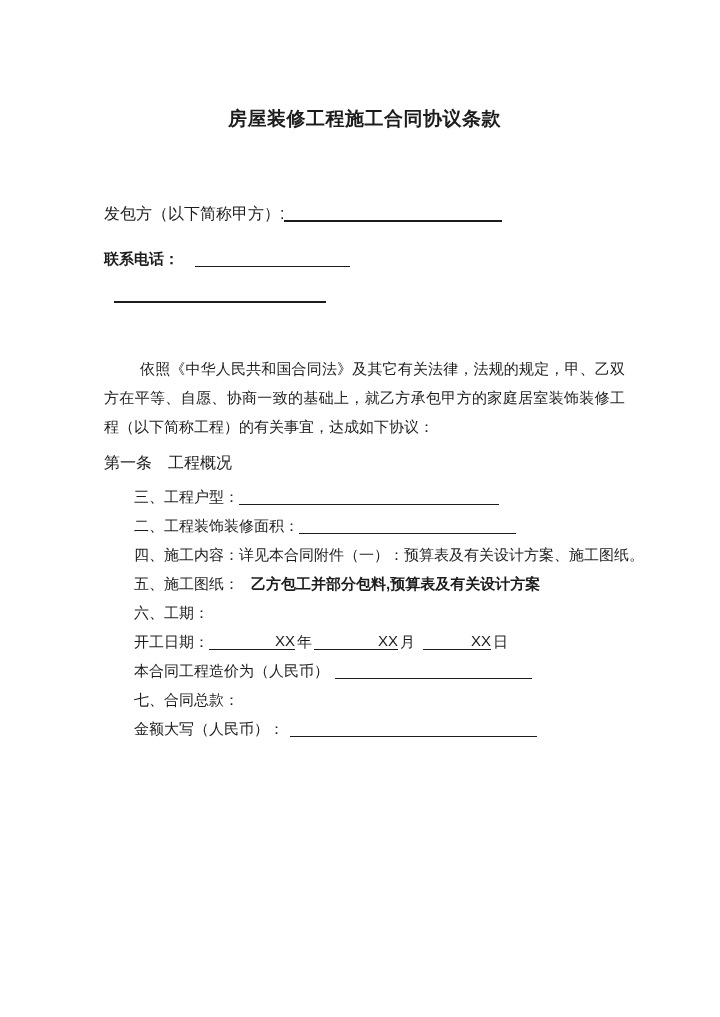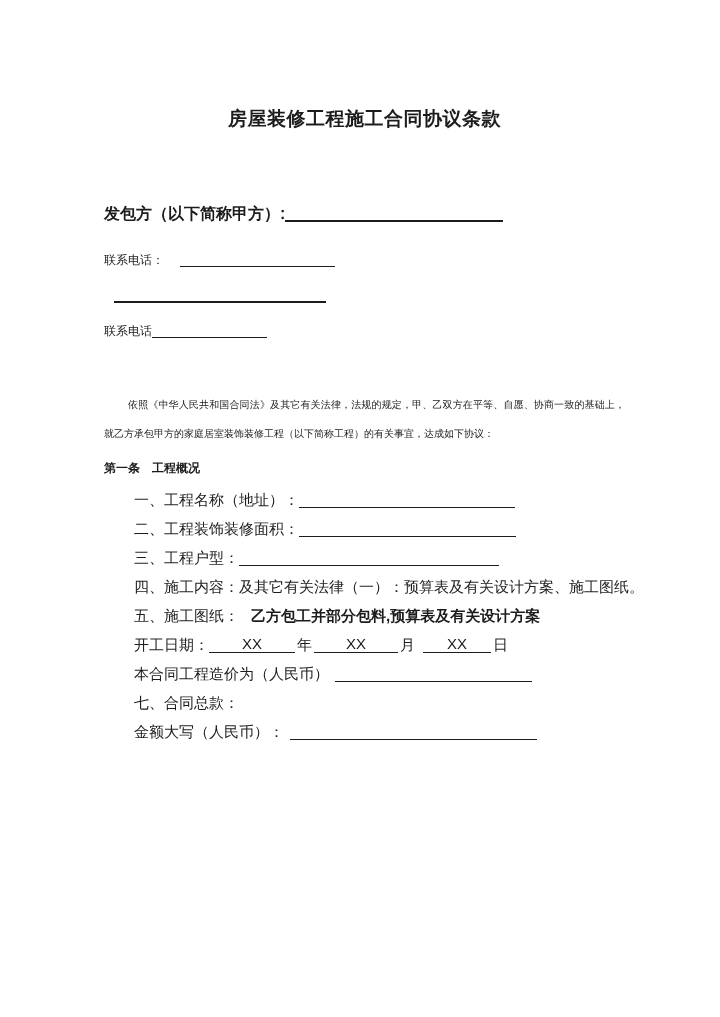--- a/index.html
+++ b/index.html
@@ -20,51 +20,51 @@
   .doc-title {
     margin-top: 90px;
     text-align: center;
     font-size: 19px;
     font-weight: bold;
     letter-spacing: 0.5px;
   }
   .line { white-space: nowrap; }
   .party-line {
     font-size: 16px;
-    font-weight: bold;
+    font-weight: normal;
   }
   .plain-line {
-    font-size: 12px;
-    font-weight: normal;
+    font-size: 15px;
+    font-weight: bold;
   }
   .mt-72 { margin-top: 72px; }
   .mt-50 { margin-top: 50px; }
   .mt-24 { margin-top: 24px; }
   .mt-16 { margin-top: 16px; }
   .mt-12 { margin-top: 12px; }
   .blank {
     display: inline-block;
     height: 1.2em;
     border-bottom: 1.5px solid #1c1c1c;
     vertical-align: text-bottom;
-    text-align: center;
+    text-align: right;
     font-size: 15px;
     line-height: 1.2em;
   }
   .blank.thick { border-bottom-width: 2px; }
   .preamble {
     width: 521px;
-    font-size: 10px;
+    font-size: 15px;
     line-height: 29px;
     text-indent: 2.4em;
     text-align: justify;
   }
   .article-heading {
-    font-size: 12px;
-    font-weight: bold;
+    font-size: 16px;
+    font-weight: normal;
   }
   .items {
     margin-left: 30px;
     margin-top: 8px;
   }
   .items .row {
     line-height: 29px;
     font-size: 15px;
     white-space: nowrap;
   }
@@ -86,48 +86,43 @@
     </div>
 
     <div class="line plain-line mt-24">
       <span>联系电话：</span><span class="blank" style="width:155px;margin-left:16px"></span>
     </div>
 
     <div class="line party-line mt-16">
       <span class="blank thick gap-sm" style="width:212px"></span>
     </div>
 
-    <div class="line plain-line mt-16">
-      <span>联系电话</span><span class="blank" style="width:115px"></span>
-    </div>
 
     <p class="preamble mt-50">依照《中华人民共和国合同法》及其它有关法律，法规的规定，甲、乙双方在平等、自愿、协商一致的基础上，就乙方承包甲方的家庭居室装饰装修工程（以下简称工程）的有关事宜，达成如下协议：</p>
 
     <h2 class="article-heading mt-12">第一条　工程概况</h2>
 
     <div class="items">
 
+
       <div class="row">
-        <span>一、工程名称（地址）：</span><span class="blank" style="width:216px"></span>
+        <span>三、工程户型：</span><span class="blank" style="width:260px"></span>
       </div>
 
       <div class="row">
         <span>二、工程装饰装修面积：</span><span class="blank" style="width:217px"></span>
       </div>
 
-      <div class="row">
-        <span>三、工程户型：</span><span class="blank" style="width:260px"></span>
-      </div>
-
-      <div class="row">四、施工内容：及其它有关法律（一）：预算表及有关设计方案、施工图纸。</div>
+      <div class="row">四、施工内容：详见本合同附件（一）：预算表及有关设计方案、施工图纸。</div>
 
       <div class="row">
         <span>五、施工图纸：</span><span class="bold-val">乙方包工并部分包料,预算表及有关设计方案</span>
       </div>
 
+      <div class="row">六、工期：</div>
 
       <div class="row">
         <span>开工日期：</span><span class="blank" style="width:86px">XX</span><span class="unit">年</span><span class="blank" style="width:84px">XX</span><span class="unit gap-sm">月</span><span class="blank gap-xs" style="width:68px">XX</span><span class="unit">日</span>
       </div>
 
 
 
       <div class="row">
         <span>本合同工程造价为（人民币）</span><span class="blank gap-xs" style="width:197px"></span>
       </div>

